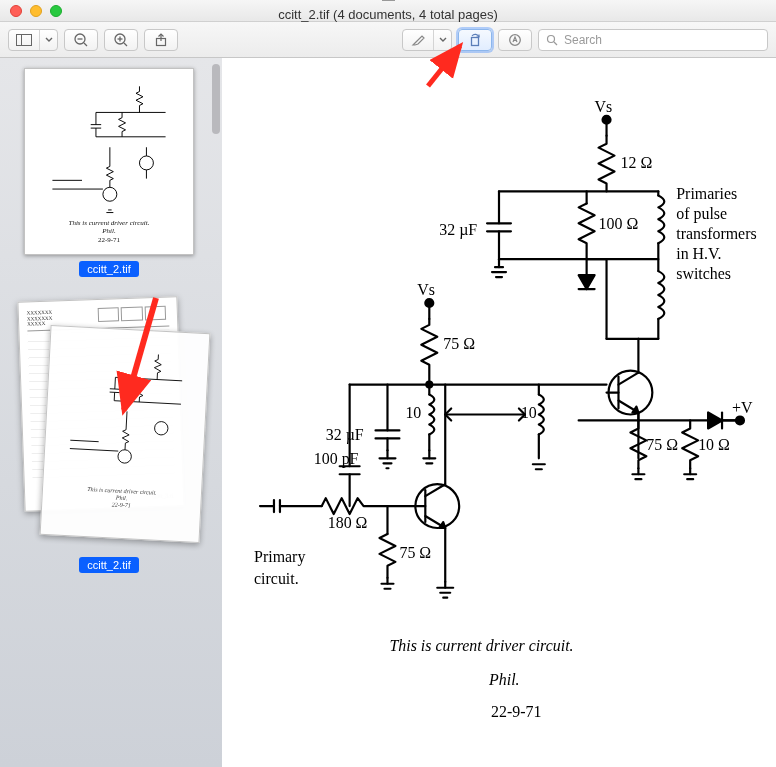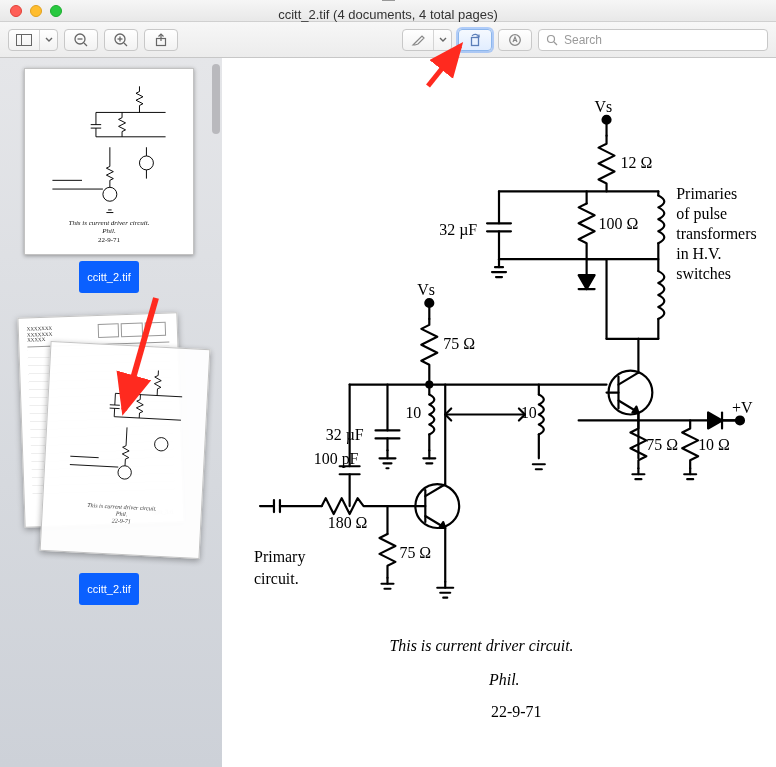--- a/index.html
+++ b/index.html
@@ -138,21 +138,21 @@
     font-size: 7px;
     color: #111;
     line-height: 1.2;
     text-align: center;
   }
   .thumb-caption {
     margin-top: 6px;
     background: #0a60ff;
     color: #fff;
     font-size: 11px;
-    padding: 10px 8px;
+    padding: 2px 8px;
     border-radius: 3px;
     display: inline-block;
   }
   .thumb-col { display:flex; flex-direction:column; align-items:center; }
 
   .drag-stack {
     position: relative;
     width: 176px;
     height: 256px;
   }

